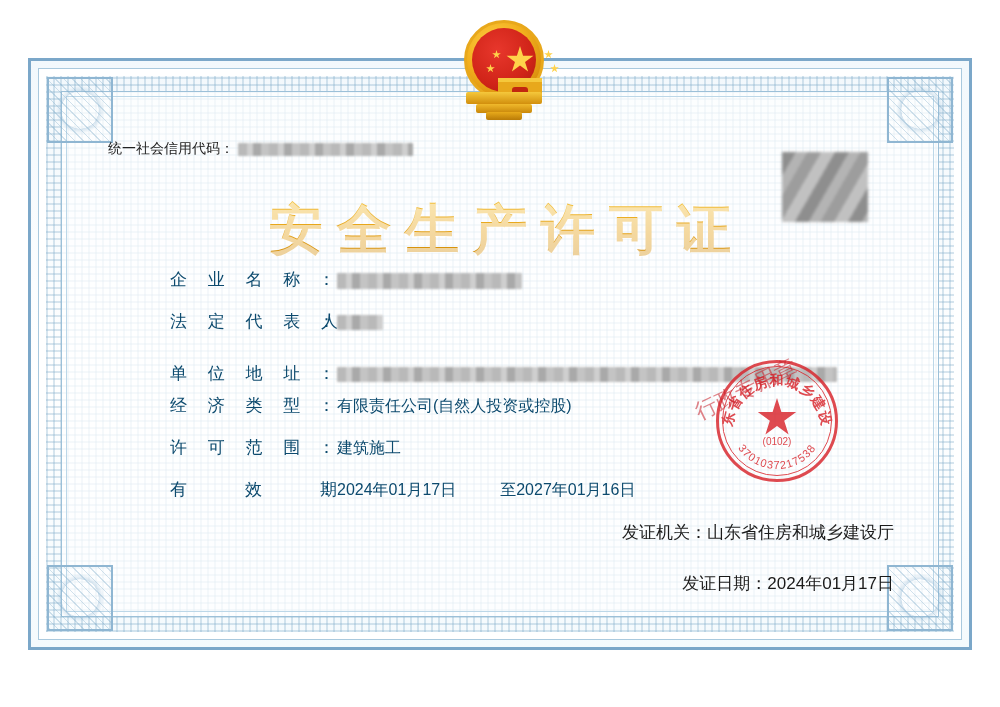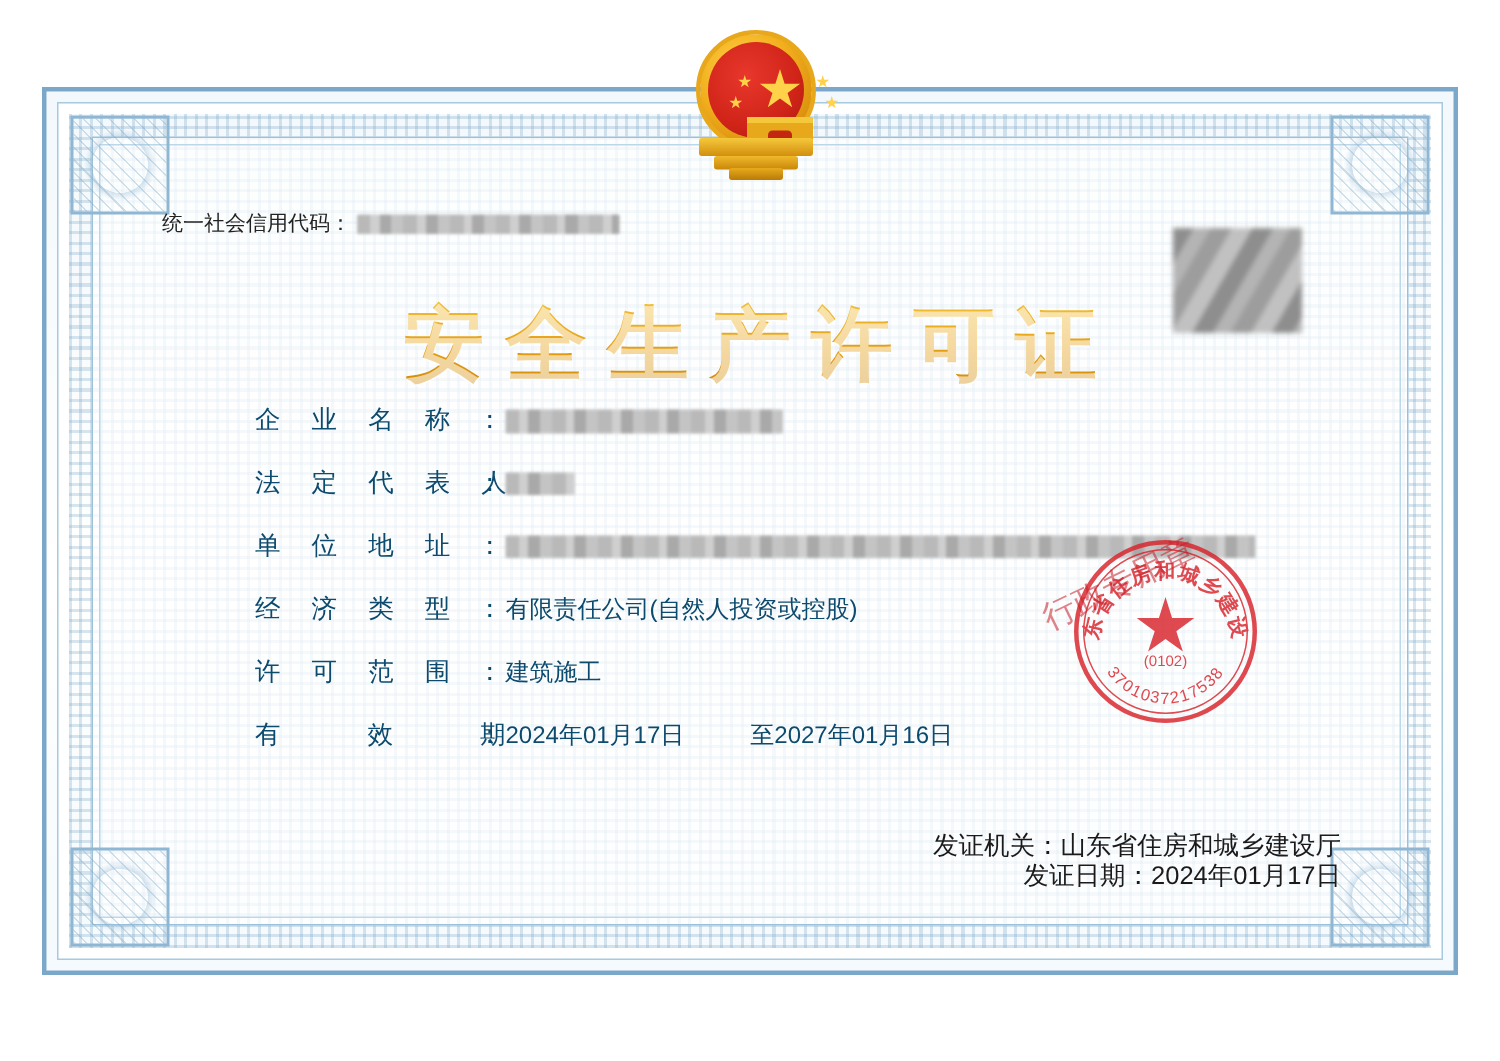--- a/index.html
+++ b/index.html
@@ -228,35 +228,35 @@
   .field .label {
     display: inline-block;
     width: 148px;
     letter-spacing: 8px;
   }
   .field .colon { margin-right: 2px; }
   .field .value { font-size: 16px; }
 
   .f1 { top: 150px; }
   .f2 { top: 192px; }
-  .f3 { top: 234px; }
+  .f3 { top: 244px; }
   .f4 { top: 276px; }
   .f5 { top: 318px; }
   .f6 { top: 360px; }
 
   .valid-to { margin-left: 44px; }
 
   .issuer-line {
     position: absolute;
     right: 36px;
     font-size: 17px;
     color: #1a1a1a;
     white-space: nowrap;
   }
-  .issuer-line.l1 { top: 432px; }
+  .issuer-line.l1 { top: 401px; }
   .issuer-line.l2 { top: 452px; }
 
   
   #seal {
     position: absolute;
     left: 716px; top: 360px;
     width: 122px; height: 122px;
     opacity: 0.82;
     pointer-events: none;
   }

